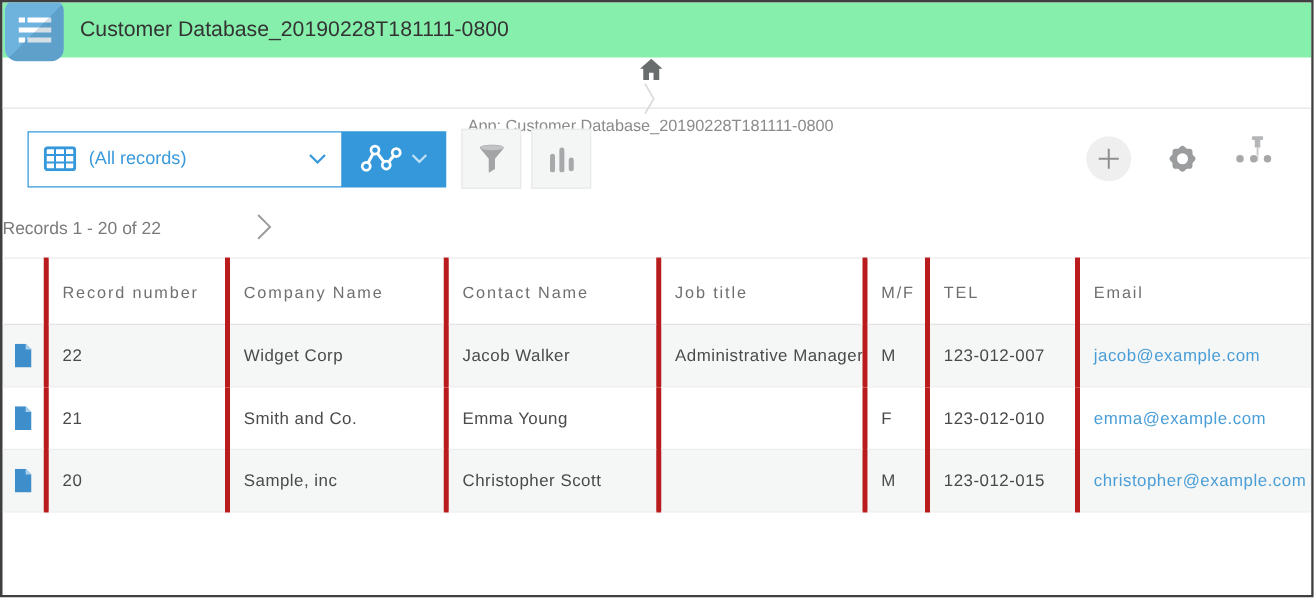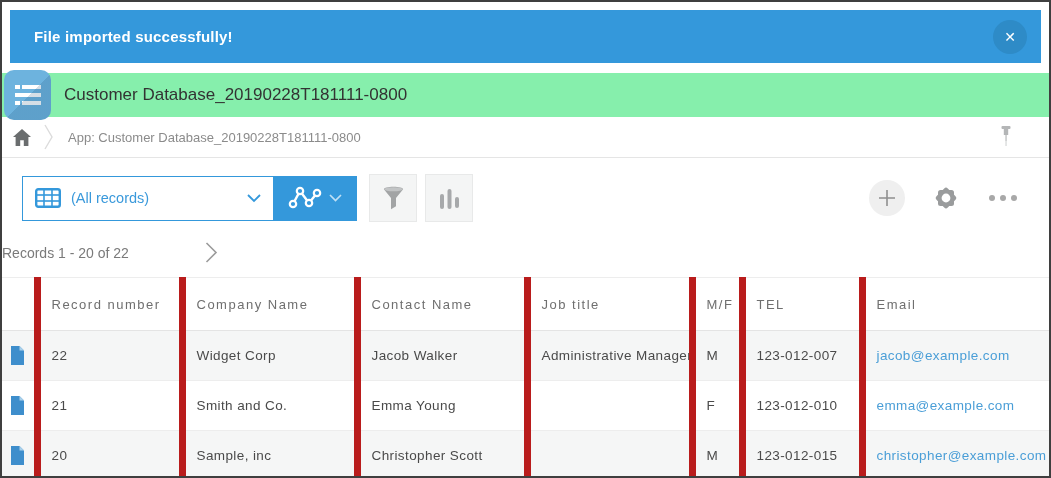--- a/index.html
+++ b/index.html
@@ -11,21 +11,21 @@
   .banner-message { color:#fff; font-size:15px; font-weight:bold; letter-spacing:.2px; }
   .banner-close { position:absolute; right:14px; top:50%; transform:translateY(-50%); width:34px; height:34px; border-radius:50%; background:#2e8bc7; color:#fff; display:flex; align-items:center; justify-content:center; font-size:14px; cursor:pointer; }
 
   
   .app-header { height:44px; background:#86efac; position:relative; display:flex; align-items:center; }
   .app-icon { position:absolute; left:2px; top:-3px; width:47px; height:50px; border-radius:10px; background:#6db3de; display:flex; align-items:center; justify-content:center; overflow:hidden; cursor:pointer; }
   .app-icon::after { content:""; position:absolute; inset:0; background:linear-gradient(135deg, rgba(0,0,0,0) 52%, rgba(25,75,115,0.18) 52%); }
   .app-title { margin-left:62px; font-size:17px; color:#333; }
 
   
-  .breadcrumb { height:41px; background:#fff; border-bottom:1px solid #e5e5e5; display:flex; align-items:center; padding:0 20px 0 10px; }
+  .breadcrumb { height:41px; background:#fff; border-bottom:1px solid #e5e5e5; display:flex; align-items:center; padding:0 20px 0 10px;flex-direction:column; }
   .home-btn { display:flex; align-items:center; cursor:pointer; }
   .crumb-sep { margin:0 14px 0 12px; display:flex; }
   .breadcrumb-label { font-size:13px; color:#8b8b8b; cursor:pointer; }
   .pin-btn { margin-left:auto; margin-right:16px; display:flex; cursor:pointer; }
 
   
   .toolbar { display:flex; align-items:center; padding:16px 30px 0 20px; }
   .view-group { display:flex; height:45px; background:#3498db; }
   .view-select { width:250px; background:#fff; margin:1px 0 1px 1px; display:flex; align-items:center; padding:0 12px; gap:10px; cursor:pointer; }
   .view-select-label { color:#3a99db; font-size:14.5px; flex:1; white-space:nowrap; }
@@ -42,38 +42,32 @@
   
   .pagination { display:flex; align-items:center; padding:20px 34px 0 0; gap:76px; }
   .records-summary { font-size:14px; color:#7a7a7a; }
   .next-btn { display:flex; cursor:pointer; }
 
   
   .table-wrap { margin-top:14px; }
   table { width:100%; border-collapse:collapse; table-layout:fixed; }
   th { height:53px; font-size:13px; color:#6f6f6f; font-weight:normal; text-align:left; padding:0 11px; letter-spacing:1.5px; border-top:1px solid #ededed; border-bottom:1px solid #e4e4e4; white-space:nowrap; cursor:pointer; }
   td { height:50px; font-size:13.5px; color:#4a4a4a; padding:0 11px; letter-spacing:.4px; white-space:nowrap; overflow:hidden;margin-top:13px; }
-  th + th, td + td { border-left:7px solid #b91c1c; }
+  th + th, td + td { border-left:4px solid #b91c1c; }
   tbody tr { border-bottom:1px solid #ededed; }
   tbody tr:nth-child(odd) { background:#f5f6f6; }
   .icon-cell { text-align:center; padding:0; }
   .icon-cell svg { vertical-align:middle; cursor:pointer; }
   a.email { color:#4a9ed7; text-decoration:none; cursor:pointer; }
 </style>
 </head>
 <body>
 
 <div class="frame">
 
-  <div class="banner">
-    <span class="banner-message">File imported successfully!</span>
-    <span class="banner-close">
-      <span>✕</span>
-    </span>
-  </div>
 
   <div class="app-header">
     <span class="app-icon">
       <svg width="28" height="24" viewBox="0 0 28 24">
         <rect x="1" y="2" width="5" height="4" fill="#fff"></rect>
         <rect x="8" y="2" width="19" height="4" fill="#fff"></rect>
         <rect x="1" y="10" width="26" height="4" fill="#fff"></rect>
         <rect x="1" y="18" width="5" height="4" fill="#fff"></rect>
         <rect x="8" y="18" width="19" height="4" fill="#fff"></rect>
       </svg>

